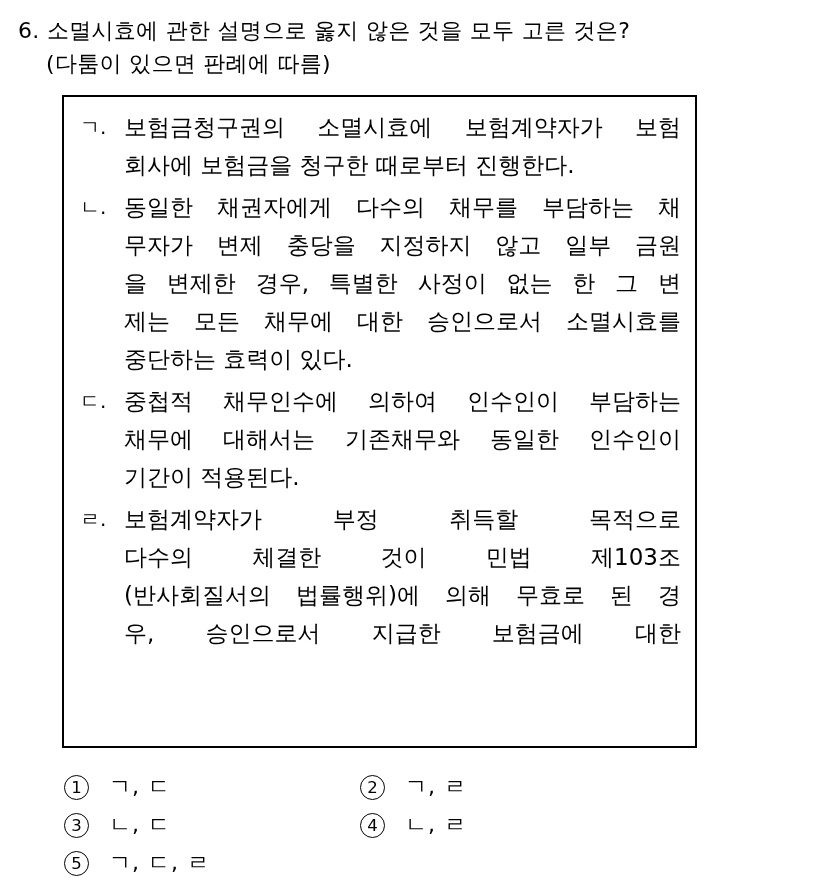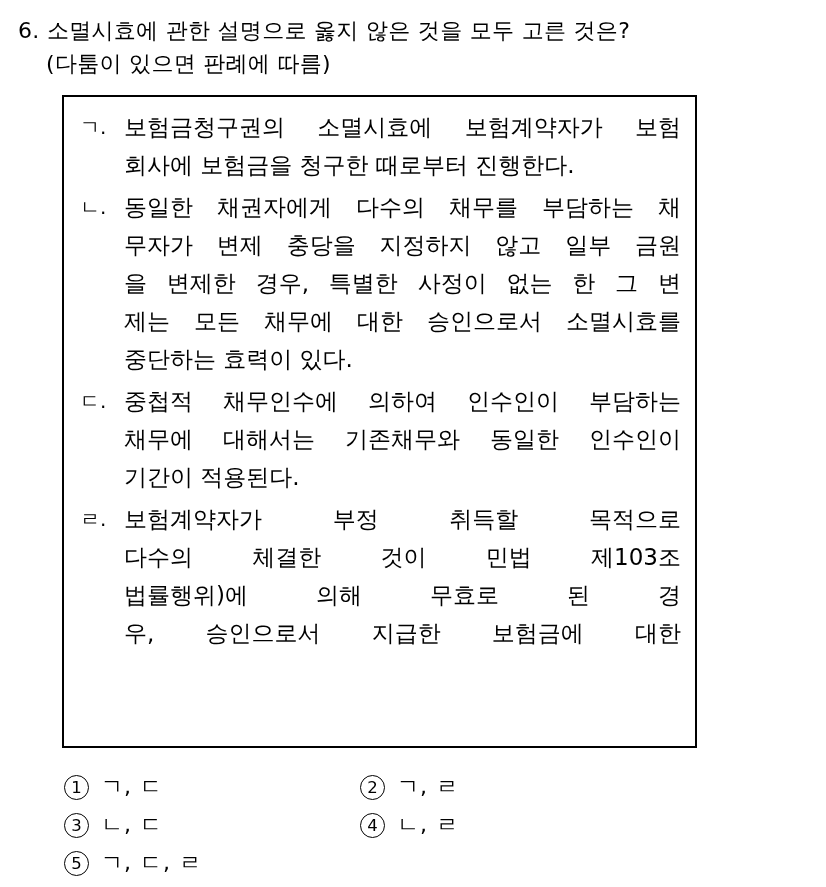--- a/index.html
+++ b/index.html
@@ -110,21 +110,21 @@
     line-height: 24px;
     border: 1.6px solid #000000;
     border-radius: 50%;
     text-align: center;
     font-size: 16.5px;
     font-family: "DejaVu Sans", "Liberation Sans", sans-serif;
     box-sizing: border-box;
     flex: none;
   }
   .choice-text {
-    margin-left: 12px;
+    margin-left: 20px;
     font-size: 22px;
     white-space: pre;
     letter-spacing: 1px;
   }
 </style>
 </head>
 <body>
 
 <div id="question-stem">
   <div class="stem-line stem-line-1">6. 소멸시효에 관한 설명으로 옳지 않은 것을 모두 고른 것은?</div>
@@ -156,21 +156,21 @@
           <div class="stmt-line justify"><span>중첩적</span><span>채무인수에</span><span>의하여</span><span>인수인이</span><span>부담하는</span></div>
           <div class="stmt-line justify"><span>채무에</span><span>대해서는</span><span>기존채무와</span><span>동일한</span><span>인수인이</span></div>
           <div class="stmt-line">기간이 적용된다.</div>
         </div>
       </div>
       <div class="statement">
         <div class="stmt-marker">ㄹ.</div>
         <div class="stmt-body">
           <div class="stmt-line justify"><span>보험계약자가</span><span>부정</span><span>취득할</span><span>목적으로</span></div>
           <div class="stmt-line justify"><span>다수의</span><span>체결한</span><span>것이</span><span>민법</span><span>제103조</span></div>
-          <div class="stmt-line justify"><span>법률행위)에</span><span>의해</span><span>무효로</span><span>된</span><span>경</span></div>
+          <div class="stmt-line justify"><span>(반사회질서의</span><span>법률행위)에</span><span>의해</span><span>무효로</span><span>된</span><span>경</span></div>
           <div class="stmt-line justify"><span>우,</span><span>승인으로서</span><span>지급한</span><span>보험금에</span><span>대한</span></div>
         </div>
       </div>
     </div>
 </div>
 
 <div id="answer-choices">
     <div class="choice-row">
       <div class="choice col-left">
         <span class="choice-num">1</span>

